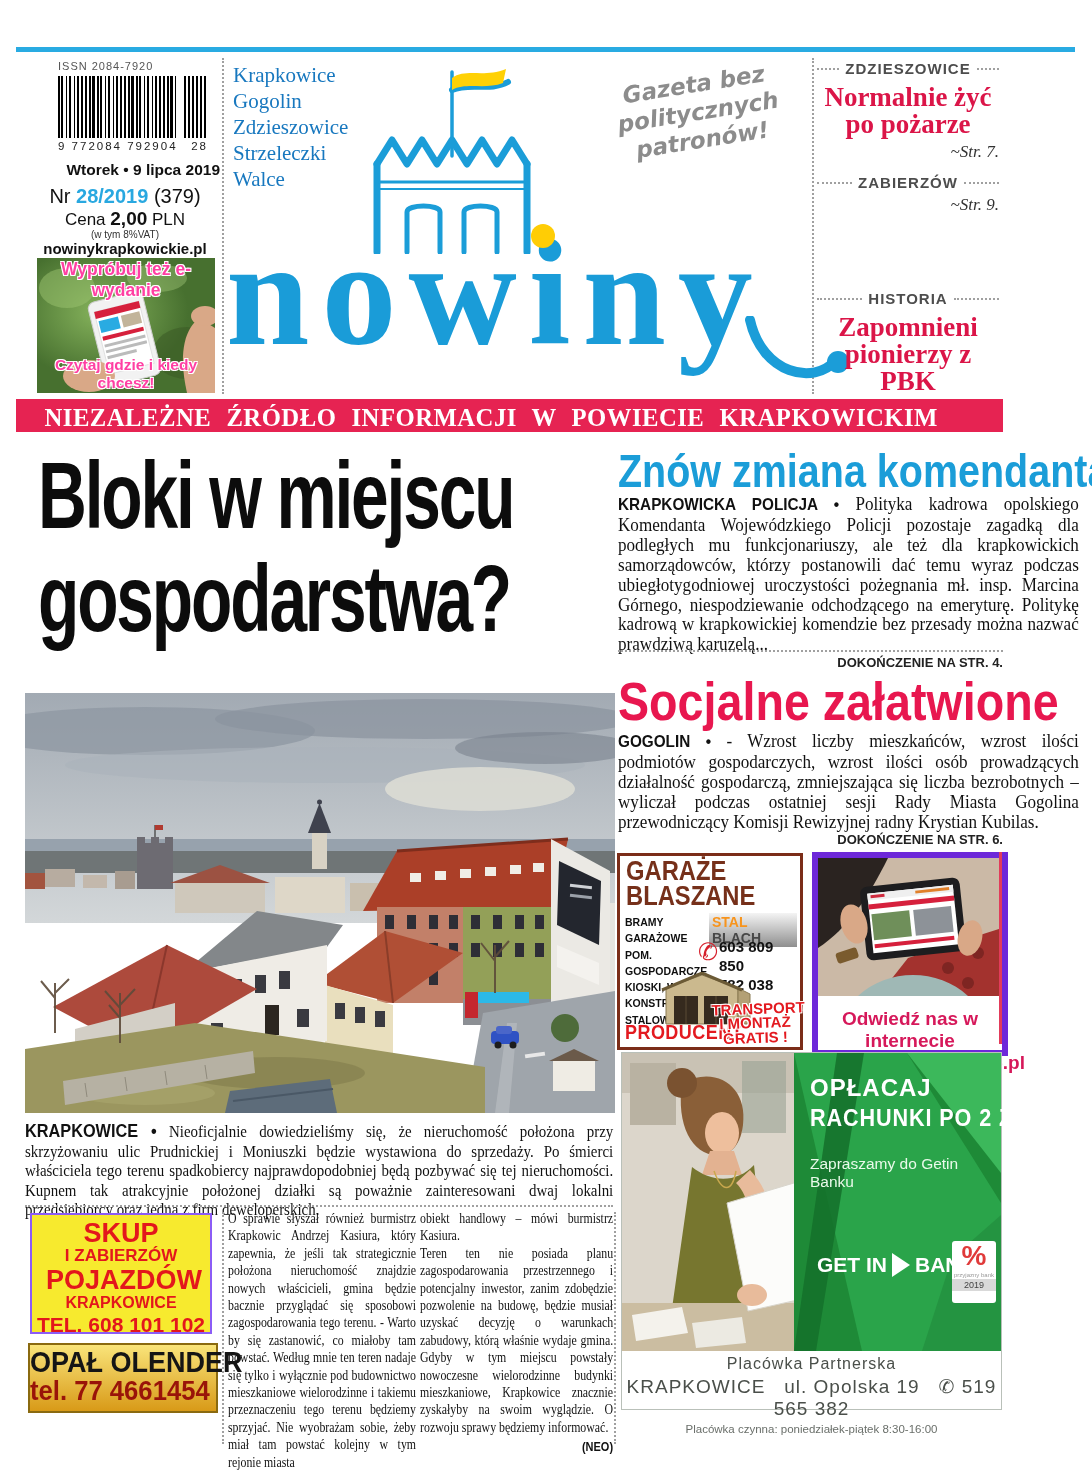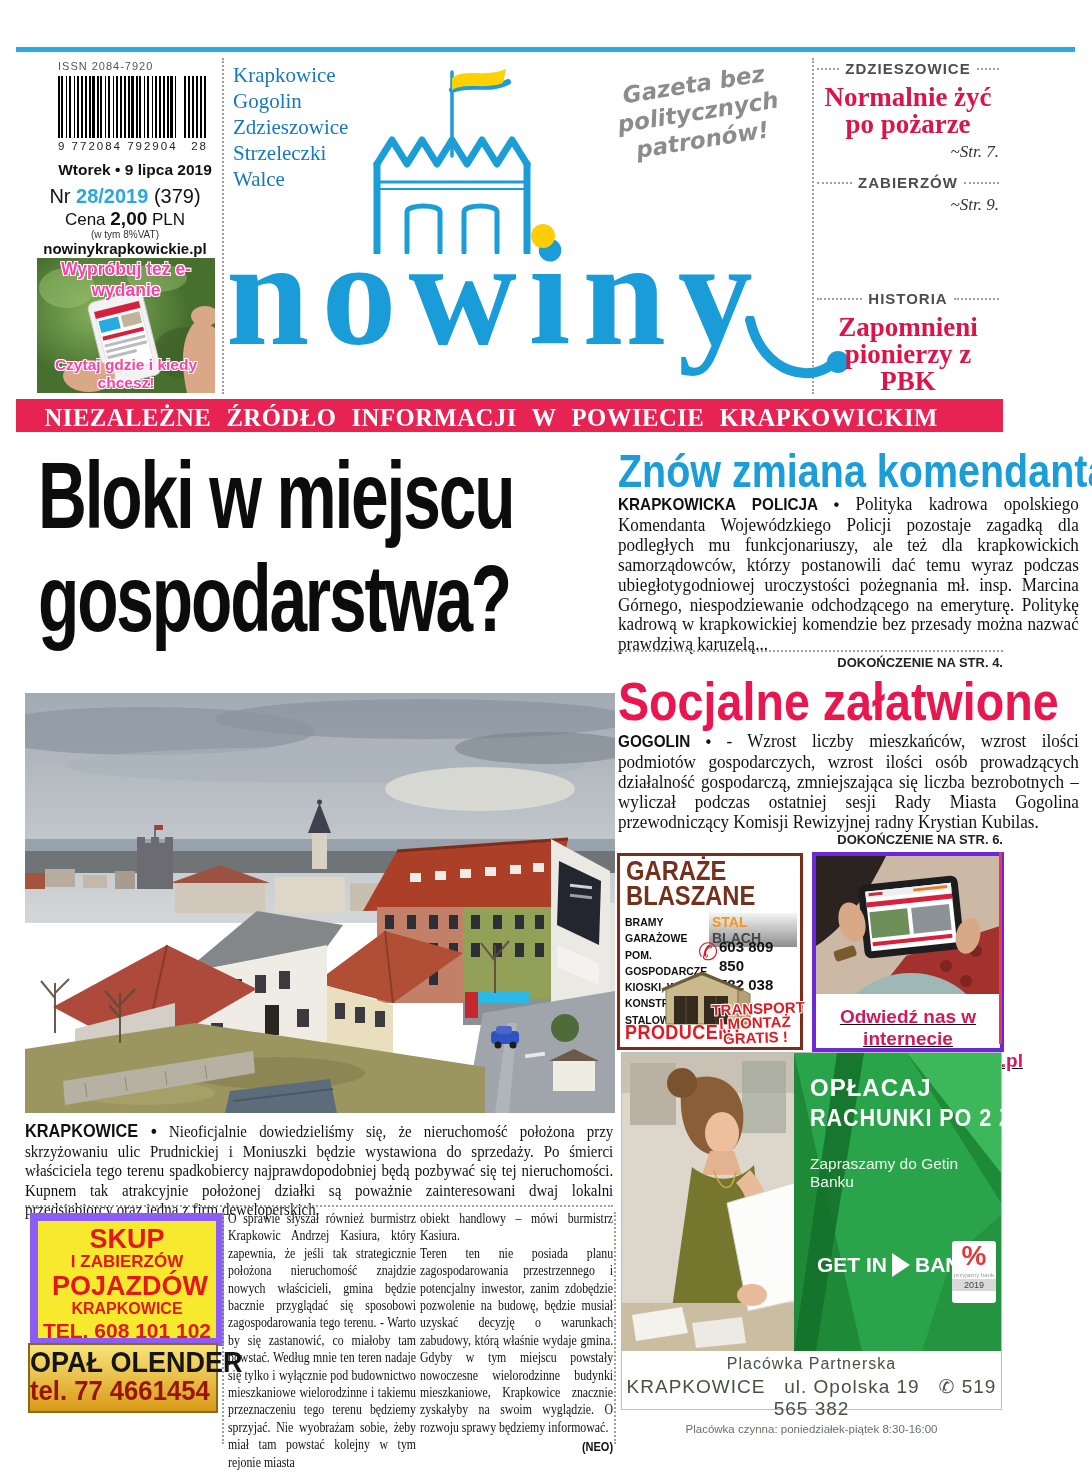--- a/index.html
+++ b/index.html
@@ -44,21 +44,21 @@
   .headline{font-family:"Liberation Sans",sans-serif;font-weight:bold;font-size:94px;line-height:103px;
             letter-spacing:-3px;color:#0c0c0c;}
   .a-title{font-family:"Liberation Sans",sans-serif;font-weight:bold;white-space:nowrap;}
   .body-text{font-size:19px;line-height:19.9px;}
   .lead-label{font-family:"Liberation Sans",sans-serif;font-weight:bold;font-size:17px;}
   .cont{font-family:"Liberation Sans",sans-serif;font-weight:bold;font-size:13px;color:#222;text-align:right;}
   .caption{font-size:16.5px;line-height:19.5px;}
   .colx{font-size:14px;line-height:17.4px;}
 
   
-  .skup{background:#f7ea2e;border:8px solid #8b5cf6;color:#e3171c;font-family:"Liberation Sans",sans-serif;
+  .skup{background:#f7ea2e;border:2px solid #8b5cf6;color:#e3171c;font-family:"Liberation Sans",sans-serif;
         font-weight:bold;text-align:center;transform-origin:center top;}
   .opal{background:linear-gradient(180deg,#f9e47a,#d89a18);border:2px solid #8a6a10;text-align:center;
         font-family:"Liberation Sans",sans-serif;font-weight:bold;}
   .gar{border:3px solid #7b2d18;background:#fff;font-family:"Liberation Sans",sans-serif;}
   .gar-title{font-weight:bold;color:#76301a;font-size:27px;line-height:25px;letter-spacing:0;}
   .gar-list{font-size:10.5px;font-weight:bold;line-height:1.55;color:#0e0e0e;}
   .stalbar{background:linear-gradient(180deg,#f4f4f4,#8f8f8f);font-weight:bold;font-size:14px;
            padding:1px 3px;text-align:left;}
   .gar-ph{font-size:15px;font-weight:bold;color:#111;line-height:1.25;}
   .red-out{color:#e3191f;font-weight:bold;
@@ -96,21 +96,21 @@
 
   <div class="abs sans issn" style="left:58px;top:60px;">ISSN 2084-7920</div>
   <div class="abs" style="left:58px;top:76px;width:150px;display:flex;gap:8px;">
     <div class="bars" style="width:118px;"></div>
     <div class="bars2" style="width:22px;"></div>
   </div>
   <div class="abs sans bdig" style="left:58px;top:140px;width:150px;">
     <span>9 772084 792904</span>
     <span>28</span>
   </div>
-  <div class="abs sans date ctr" style="left:40px;top:161px;width:190px;">Wtorek • 9 lipca 2019</div>
+  <div class="abs sans date ctr" style="left:30px;top:161px;width:190px;text-align:right;">Wtorek • 9 lipca 2019</div>
   <div class="abs sans issue ctr" style="left:30px;top:185px;width:190px;">
     <span>Nr</span>
     <b>28/2019</b>
     <span>(379)</span>
   </div>
   <div class="abs sans price ctr" style="left:30px;top:208px;width:190px;">
     <span>Cena</span>
     <b>2,00</b>
     <span>PLN</span>
   </div>
@@ -425,21 +425,21 @@
         <line x1="58" y1="24" x2="58" y2="52" stroke="#5a4a34"></line>
     </svg>
     <div class="abs condX" style="left:5px;bottom:3px;font-size:20px;font-weight:bold;color:#e3191f;transform:scaleX(.9);letter-spacing:.5px;">PRODUCENT</div>
     <div class="abs" style="right:2px;bottom:2px;width:86px;text-align:center;line-height:.95;transform:rotate(-2deg);">
       <div class="red-out" style="font-size:15px;">TRANSPORT</div>
       <div class="red-out" style="font-size:15px;">I MONTAŻ</div>
       <div class="red-out" style="font-size:15px;">GRATIS !</div>
     </div>
   </div>
 
-  <div class="abs" style="left:812px;top:852px;width:184px;height:192px;border:4px solid #6d28d9;text-decoration:underline;">
+  <div class="abs" style="left:812px;top:852px;width:184px;height:192px;border:6px solid #6d28d9;">
     <svg width="184" height="138">
       <rect width="184" height="138" fill="#cbb9a6"></rect>
       <path d="M0,0 L70,0 C50,40 30,70 0,90 Z" fill="#2a2320"></path>
       <path d="M90,100 L184,70 L184,138 L60,138 Z" fill="#a3322e"></path>
       <circle cx="130" cy="110" r="6" fill="#7e2522"></circle>
         <circle cx="160" cy="95" r="6" fill="#7e2522"></circle>
         <circle cx="150" cy="125" r="6" fill="#7e2522"></circle>
       <path d="M40,138 C70,110 120,110 150,138 Z" fill="#9fb8b5"></path>
       <g transform="rotate(-6 95 60)">
         <rect x="45" y="24" width="100" height="74" rx="7" fill="#1d1d1f"></rect>

